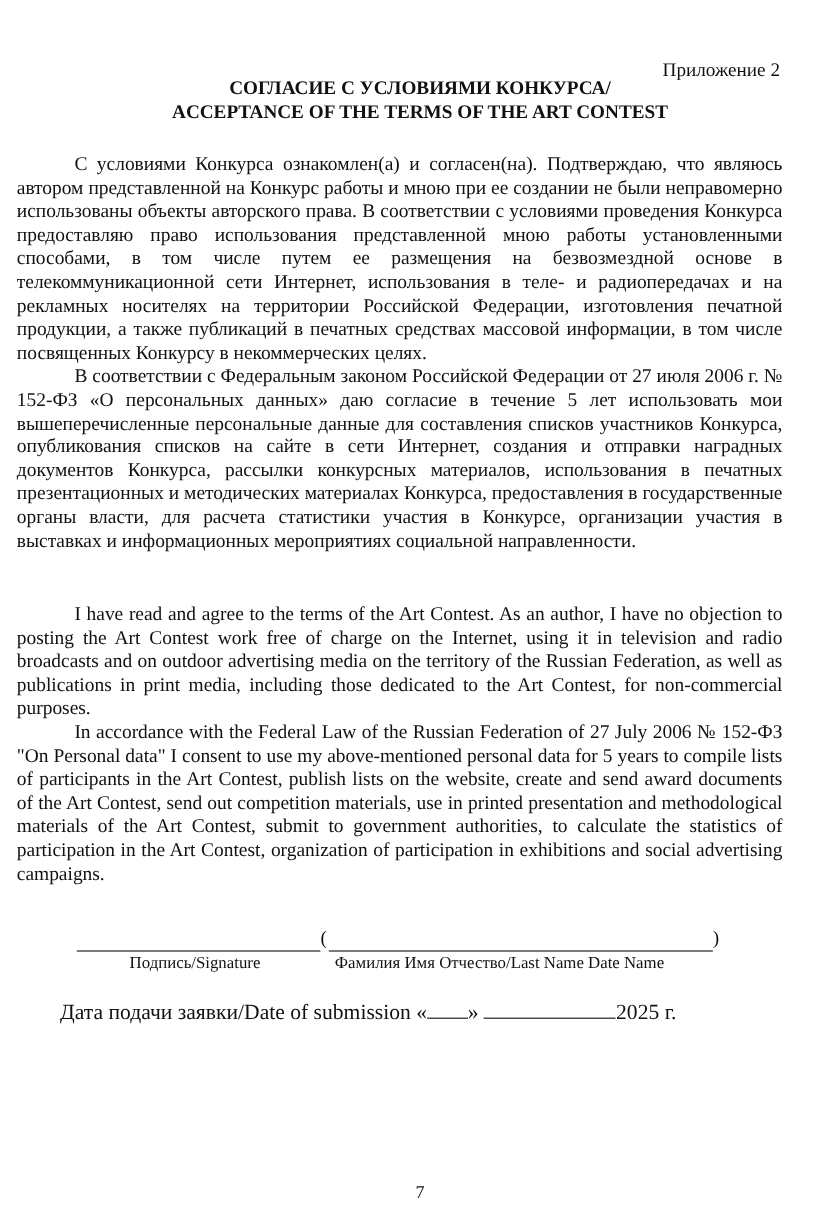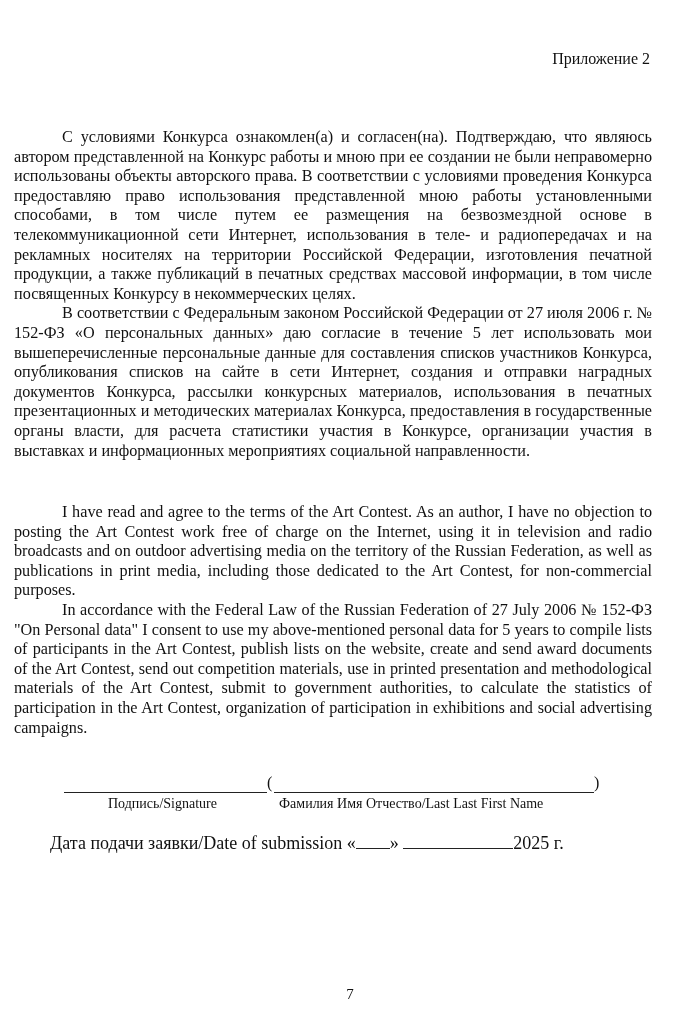--- a/index.html
+++ b/index.html
@@ -24,36 +24,38 @@
   .date-row { position: absolute; top: 833px; left: 50px; font-size: 18px; white-space: pre; }
   .blank { display: inline-block; border-bottom: 1px solid #222; height: 15px; vertical-align: baseline; }
   .page-num { position: absolute; top: 986px; left: 0; width: 700px; text-align: center; font-size: 15px; }
 </style>
 </head>
 <body>
 
 <div class="appendix">Приложение 2</div>
 
 <div class="title">
+  <div>СОГЛАСИЕ С УСЛОВИЯМИ КОНКУРСА/</div>
+  <div>ACCEPTANCE OF THE TERMS OF THE ART CONTEST</div>
 </div>
 
 <div class="body-block" id="ru">
   <p>С условиями Конкурса ознакомлен(а) и согласен(на). Подтверждаю, что являюсь автором представленной на Конкурс работы и мною при ее создании не были неправомерно использованы объекты авторского права. В соответствии с условиями проведения Конкурса предоставляю право использования представленной мною работы установленными способами, в том числе путем ее размещения на безвозмездной основе в телекоммуникационной сети Интернет, использования в теле- и радиопередачах и на рекламных носителях на территории Российской Федерации, изготовления печатной продукции, а также публикаций в печатных средствах массовой информации, в том числе посвященных Конкурсу в некоммерческих целях.</p>
   <p>В соответствии с Федеральным законом Российской Федерации от 27 июля 2006 г. № 152-ФЗ «О персональных данных» даю согласие в течение 5 лет использовать мои вышеперечисленные персональные данные для составления списков участников Конкурса, опубликования списков на сайте в сети Интернет, создания и отправки наградных документов Конкурса, рассылки конкурсных материалов, использования в печатных презентационных и методических материалах Конкурса, предоставления в государственные органы власти, для расчета статистики участия в Конкурсе, организации участия в выставках и информационных мероприятиях социальной направленности.</p>
 </div>
 
 <div class="body-block" id="en">
   <p>I have read and agree to the terms of the Art Contest. As an author, I have no objection to posting the Art Contest work free of charge on the Internet, using it in television and radio broadcasts and on outdoor advertising media on the territory of the Russian Federation, as well as publications in print media, including those dedicated to the Art Contest, for non-commercial purposes.</p>
   <p>In accordance with the Federal Law of the Russian Federation of 27 July 2006 № 152-ФЗ "On Personal data" I consent to use my above-mentioned personal data for 5 years to compile lists of participants in the Art Contest, publish lists on the website, create and send award documents of the Art Contest, send out competition materials, use in printed presentation and methodological materials of the Art Contest, submit to government authorities, to calculate the statistics of participation in the Art Contest, organization of participation in exhibitions and social advertising campaigns.</p>
 </div>
 
 <div class="sig-row">
   <div class="sig-line"></div>
   <span class="paren-open">(</span>
   <div class="name-line"></div>
   <span class="paren-close">)</span>
 </div>
 <div class="sig-label" id="sig-label">Подпись/Signature</div>
-<div class="sig-label" id="name-label">Фамилия Имя Отчество/Last Last First Name</div>
+<div class="sig-label" id="name-label">Фамилия Имя Отчество/Last Name Date Name</div>
 
 <div class="date-row"><span>Дата подачи заявки/Date of submission «</span><span class="blank" style="width:34px"></span><span>» </span><span class="blank" style="width:110px"></span><span>2025 г.</span></div>
 
 <div class="page-num">7</div>
 
 </body></html>

